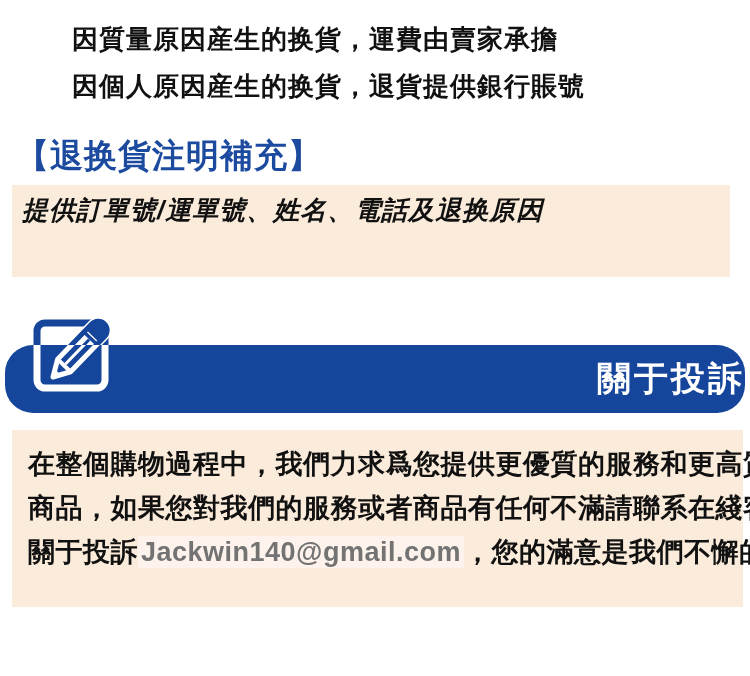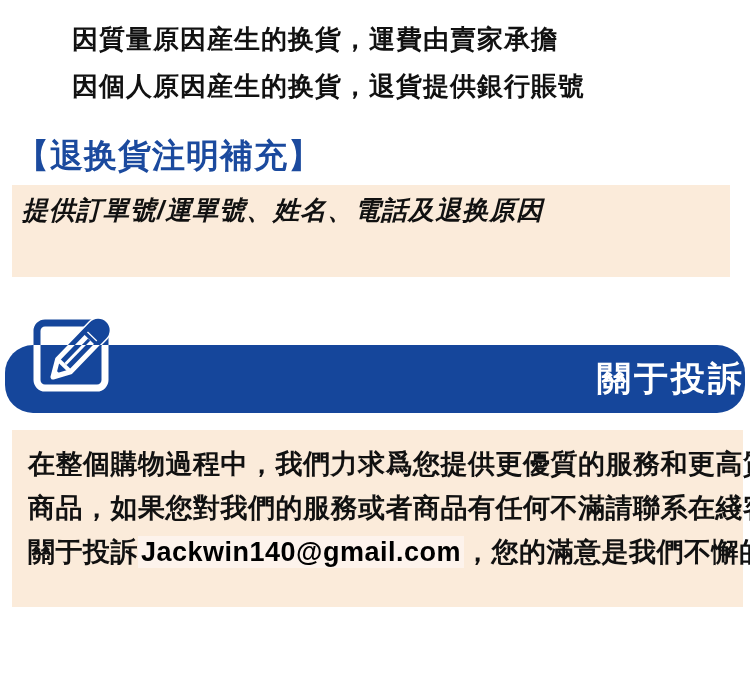--- a/index.html
+++ b/index.html
@@ -42,21 +42,21 @@
   }
   .icon-wrap{left:30px;top:306px;width:84px;height:88px;}
   .box2{left:12px;top:430px;width:731px;height:177px;}
   .box2-inner{padding:12px 0 0 16px;}
   .box2 .pline{
     margin:0;
     font-size:27px;font-weight:bold;color:#111111;
     line-height:44px;white-space:nowrap;letter-spacing:0.5px;
   }
   .email{
-    color:#000000;
+    color:#737373;
     background:#FDF3EC;
     padding:1px 3px;
   }
 </style>
 </head>
 <body>
 
 <div class="page">
 
   <div class="abs note-line" style="top:22px;">因質量原因産生的换貨，運費由賣家承擔</div>

